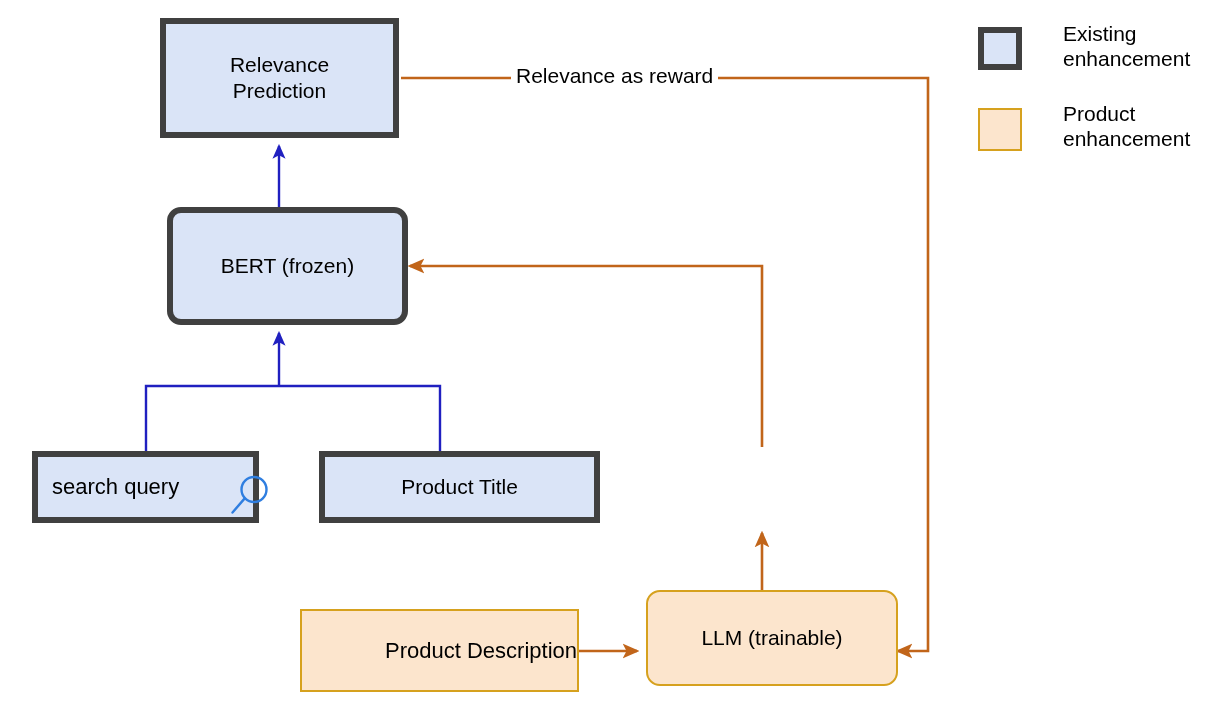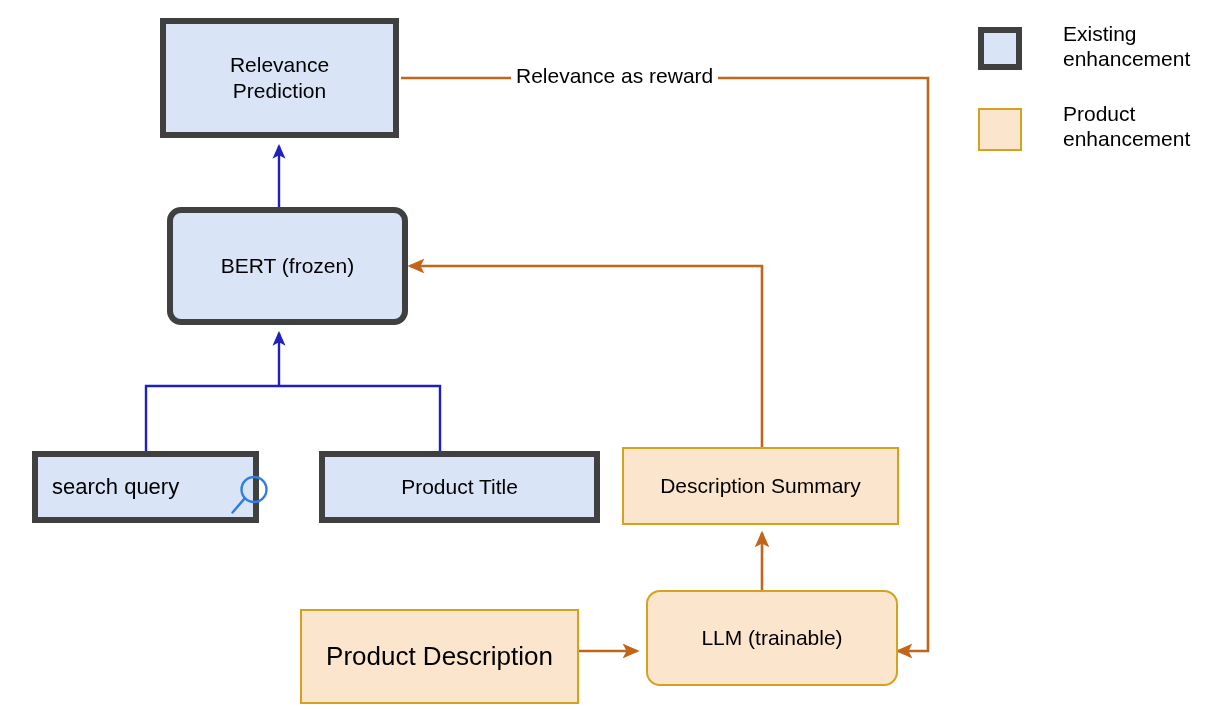--- a/index.html
+++ b/index.html
@@ -130,25 +130,22 @@
     <svg class="mag" style="left:188px; top:16px;" width="46" height="46" viewBox="0 0 46 46" xmlns="http://www.w3.org/2000/svg">
       <circle cx="28" cy="16.5" r="12.5" fill="none" stroke="#2f7ee0" stroke-width="2.4"></circle>
       <line x1="18.7" y1="25.4" x2="6.5" y2="39.5" stroke="#2f7ee0" stroke-width="2.4" stroke-linecap="round"></line>
     </svg>
   </div>
 
   <div class="node node-blue" style="left:299px; top:451px; width:281px; height:72px; font-size:21px;margin-left:20px;">
     <span class="node-label">Product Title</span>
   </div>
 
-  <div class="node node-orange" style="left:622px; top:447px; width:277px; height:78px; font-size:21px;">
-    <span class="node-label">Description Summary</span>
-  </div>
 
-  <div class="node node-orange" style="left:300px; top:609px; width:279px; height:95px; font-size:26px;">
+  <div class="node node-orange" style="left:300px; top:609px; width:279px; height:83px; font-size:22px;justify-content:flex-end;">
     <span class="node-label">Product Description</span>
   </div>
 
   <div class="node node-orange rounded" style="left:646px; top:590px; width:252px; height:96px; font-size:21px;">
     <span class="node-label">LLM (trainable)</span>
   </div>
 
   <div class="edge-label" style="left:511px; top:64px; font-size:21px;">Relevance as reward</div>
 
   <div class="legend-swatch node-blue" style="left:978px; top:27px; width:44px; height:43px;"></div>

